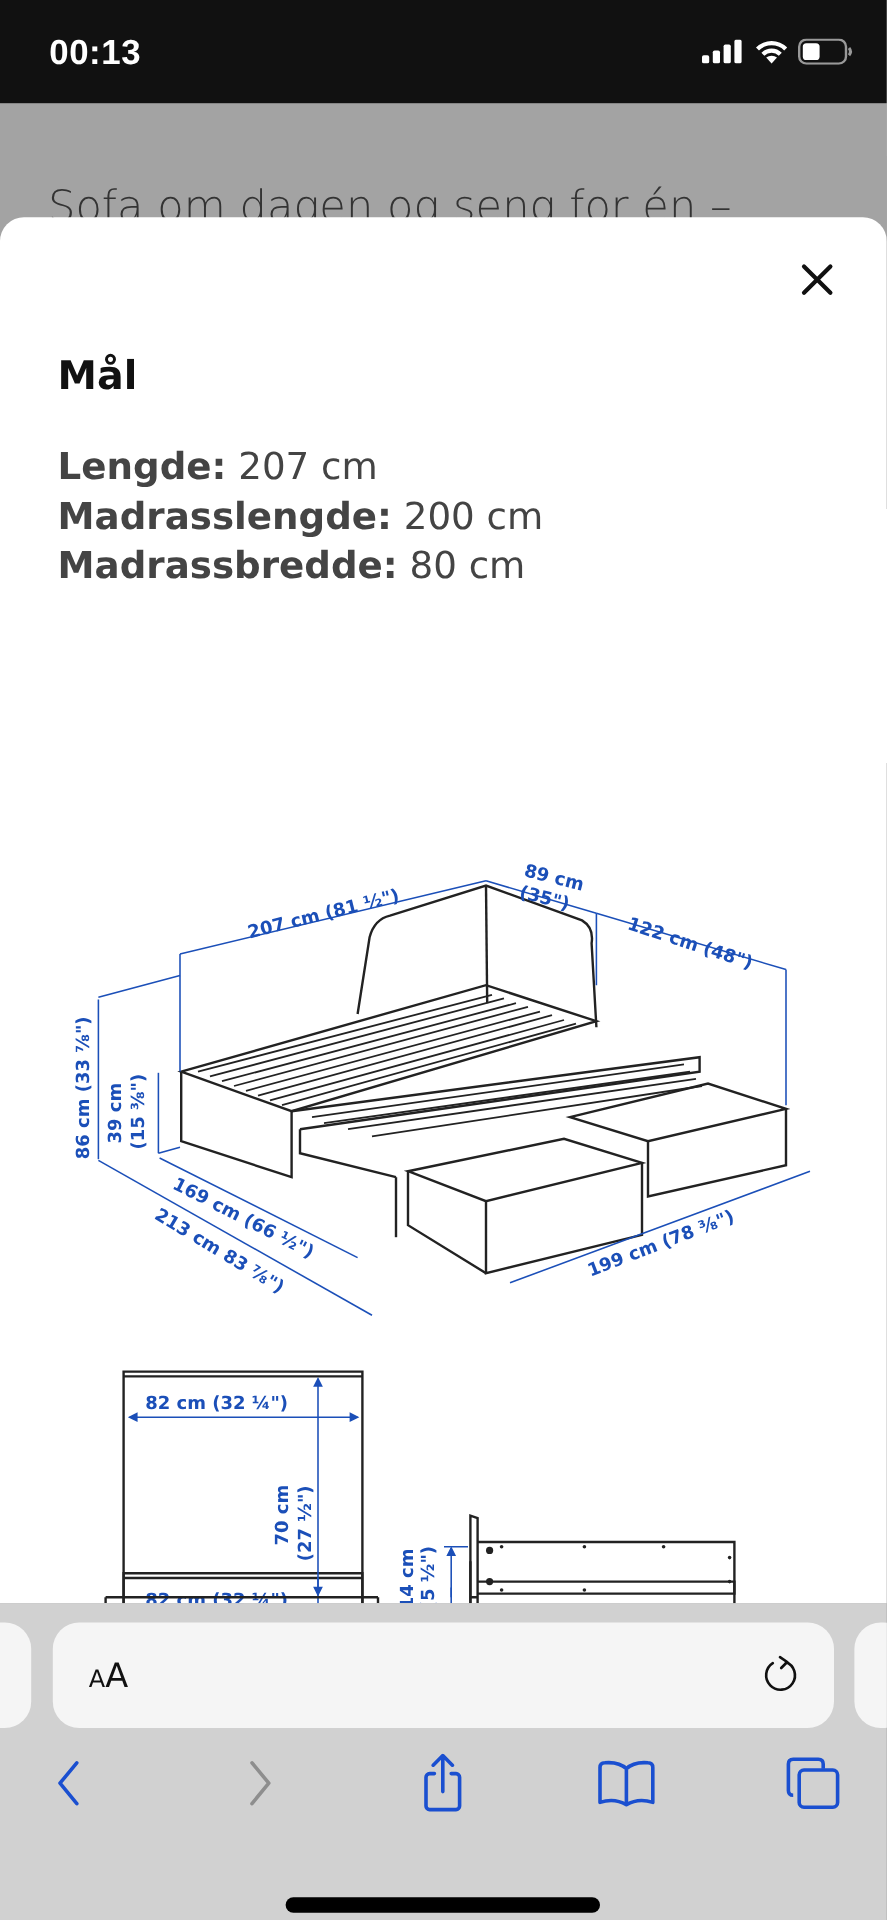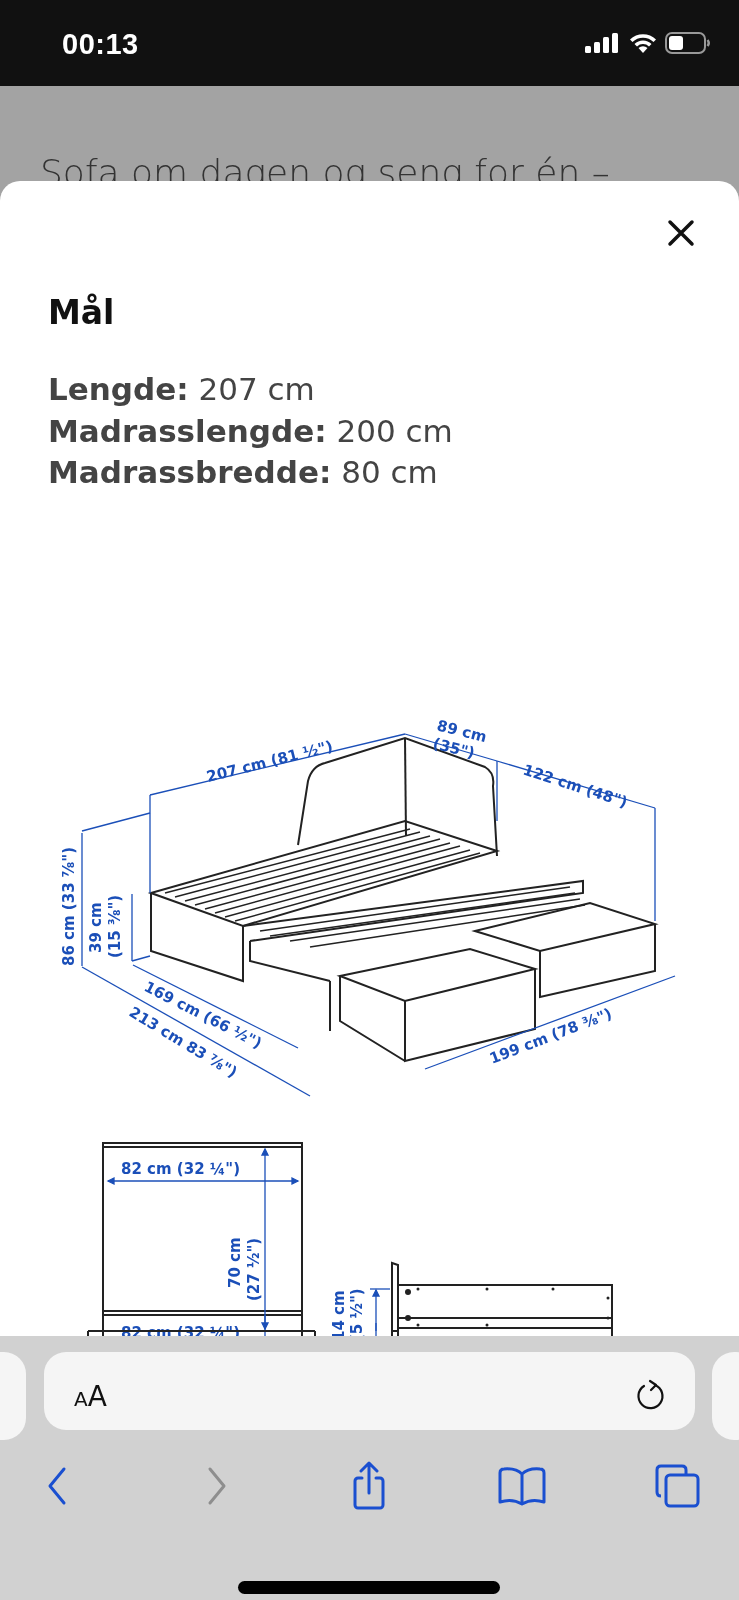--- a/index.html
+++ b/index.html
@@ -1,34 +1,34 @@
 <!DOCTYPE html>
 <html><head>
 <meta charset="utf-8">
 <style>
   * { box-sizing: border-box; margin: 0; padding: 0; }
   html, body { width: 739px; height: 1600px; overflow: hidden; background: #a3a3a3; }
   body { position: relative; font-family: "Liberation Sans", sans-serif; }
 
   .status-bar { position: absolute; top: 0; left: 0; width: 739px; height: 86px; background: #111; color: #fff; }
-  .status-time { position: absolute; left: 62px; top: 28px; font-size: 29px; font-weight: 600; letter-spacing: 0.5px; font-family: "Liberation Sans", sans-serif; }
+  .status-time { position: absolute; left: 41px; top: 28px; font-size: 29px; font-weight: 600; letter-spacing: 0.5px; font-family: "Liberation Sans", sans-serif; }
   .status-icons { position: absolute; right: 28px; top: 32px; display: flex; align-items: center; gap: 8px; }
 
   .bg-page { position: absolute; top: 86px; left: 0; width: 739px; height: 100px; background: #a3a3a3; overflow: hidden; margin-top: 44px; }
   .bg-title { position: absolute; left: 40px; top: 22px; font-family: "DejaVu Sans", sans-serif; font-size: 36px; color: #333; font-weight: 300; white-space: nowrap; }
 
   .sheet { position: absolute; top: 181px; left: 0; width: 739px; height: 1155px; background: #fff; border-radius: 20px 20px 0 0; overflow: hidden; }
   .close-btn { position: absolute; right: 40px; top: 34px; width: 36px; height: 36px; cursor: pointer; }
   .sheet-title { position: absolute; left: 48px; top: 112px; font-family: "DejaVu Sans", sans-serif; font-weight: bold; font-size: 33px; color: #111; }
   .dims { position: absolute; left: 48px; top: 188px; font-family: "DejaVu Sans", sans-serif; font-size: 31px; color: #444; line-height: 41.5px; }
   .dims .lbl { font-weight: bold; color: #444; }
   .diagram { position: absolute; left: 0; top: 500px; width: 739px; height: 660px; }
 
   .browser-bar { position: absolute; top: 1336px; left: 0; width: 739px; height: 264px; background: #d1d1d1; }
-  .url-pill { position: absolute; left: 44px; top: 16px; width: 651px; height: 78px; background: #f5f5f5; border-radius: 22px; padding-left: 10px; }
+  .url-pill { position: absolute; left: 44px; top: 16px; width: 651px; height: 88px; background: #f5f5f5; border-radius: 22px; padding-left: 10px; }
   .url-side-left { position: absolute; left: -20px; top: 16px; width: 46px; height: 88px; background: #f5f5f5; border-radius: 22px; }
   .url-side-right { position: absolute; left: 712px; top: 16px; width: 46px; height: 88px; background: #f5f5f5; border-radius: 22px; }
   .aa { position: absolute; left: 30px; top: 28px; font-size: 28px; color: #111; font-family: "DejaVu Sans", sans-serif; }
   .aa small { font-size: 20px; }
   .url { position: absolute; left: 0; width: 100%; top: 26px; text-align: center; font-size: 28px; color: #111; font-family: "DejaVu Sans", sans-serif; }
   .url .lock { display: inline-block; vertical-align: middle; margin-right: 8px; }
   .reload { position: absolute; right: 26px; top: 26px; width: 36px; height: 36px; }
 
   .toolbar { position: absolute; top: 122px; left: 0; width: 739px; height: 60px; }
   .tb-btn { position: absolute; top: 0; width: 56px; height: 56px; display: flex; align-items: center; justify-content: center; }

